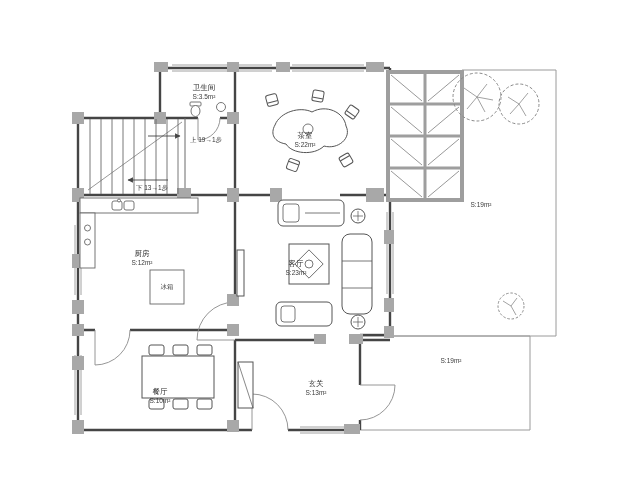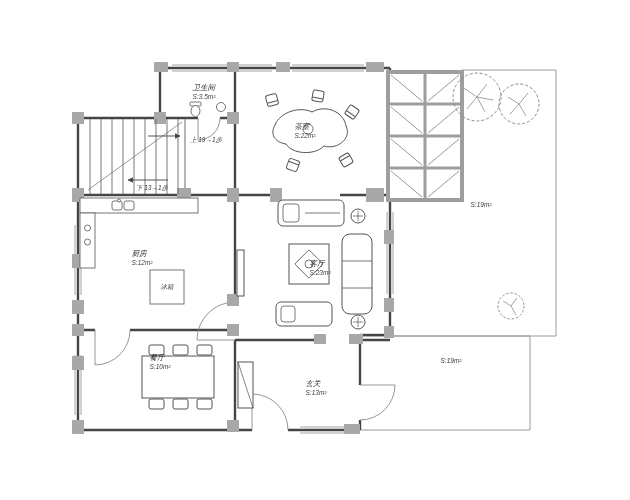--- a/index.html
+++ b/index.html
@@ -1,20 +1,20 @@
 <!DOCTYPE html>
 <html><head>
 <meta charset="utf-8">
 <style>
   html,body{margin:0;padding:0;background:#ffffff;}
   .page{position:relative;width:630px;height:500px;background:#fff;overflow:hidden;
         font-family:"Liberation Sans",sans-serif;}
   svg{position:absolute;left:0;top:0;}
-  .lbl{position:absolute;transform:translate(-50%,-50%);color:#2b2b2b;
-       line-height:1.3;white-space:nowrap;pointer-events:none;font-style:italic;}
+  .lbl{position:absolute;transform:translate(-50%,-50%);text-align:center;color:#2b2b2b;
+       line-height:1.3;white-space:nowrap;pointer-events:none;}
   .rn{font-size:7.5px;}
   .ra{font-size:6.5px;color:#3a3a3a;}
   .single{font-size:6.5px;color:#3a3a3a;}
   .stairtxt{font-size:6.5px;color:#333;}
 </style>
 </head>
 <body>
 
 <div class="page">
 
@@ -206,40 +206,40 @@
       <path d="M511,306 l6,-8 M511,306 l-8,-5 M511,306 l5,9" stroke-width="0.8"></path>
     </g>
   </g>
 </svg>
 
 <div class="lbl" style="left:204px;top:92px">
   <div class="rn">卫生间</div>
   <div class="ra">S:3.5m²</div>
 </div>
 
-<div class="lbl" style="left:305px;top:131px">
+<div class="lbl" style="left:305px;top:140px">
   <div class="rn">茶室</div>
   <div class="ra">S:22m²</div>
 </div>
 
 <div class="lbl" style="left:142px;top:258px">
   <div class="rn">厨房</div>
   <div class="ra">S:12m²</div>
 </div>
 
 <div class="lbl" style="left:167px;top:287px">
   <div class="single">冰箱</div>
 </div>
 
-<div class="lbl" style="left:320px;top:268px">
+<div class="lbl" style="left:296px;top:268px">
   <div class="rn">客厅</div>
   <div class="ra">S:23m²</div>
 </div>
 
-<div class="lbl" style="left:160px;top:362px">
+<div class="lbl" style="left:160px;top:396px">
   <div class="rn">餐厅</div>
   <div class="ra">S:10m²</div>
 </div>
 
 <div class="lbl" style="left:316px;top:388px">
   <div class="rn">玄关</div>
   <div class="ra">S:13m²</div>
 </div>
 
 <div class="lbl" style="left:481px;top:205px">

